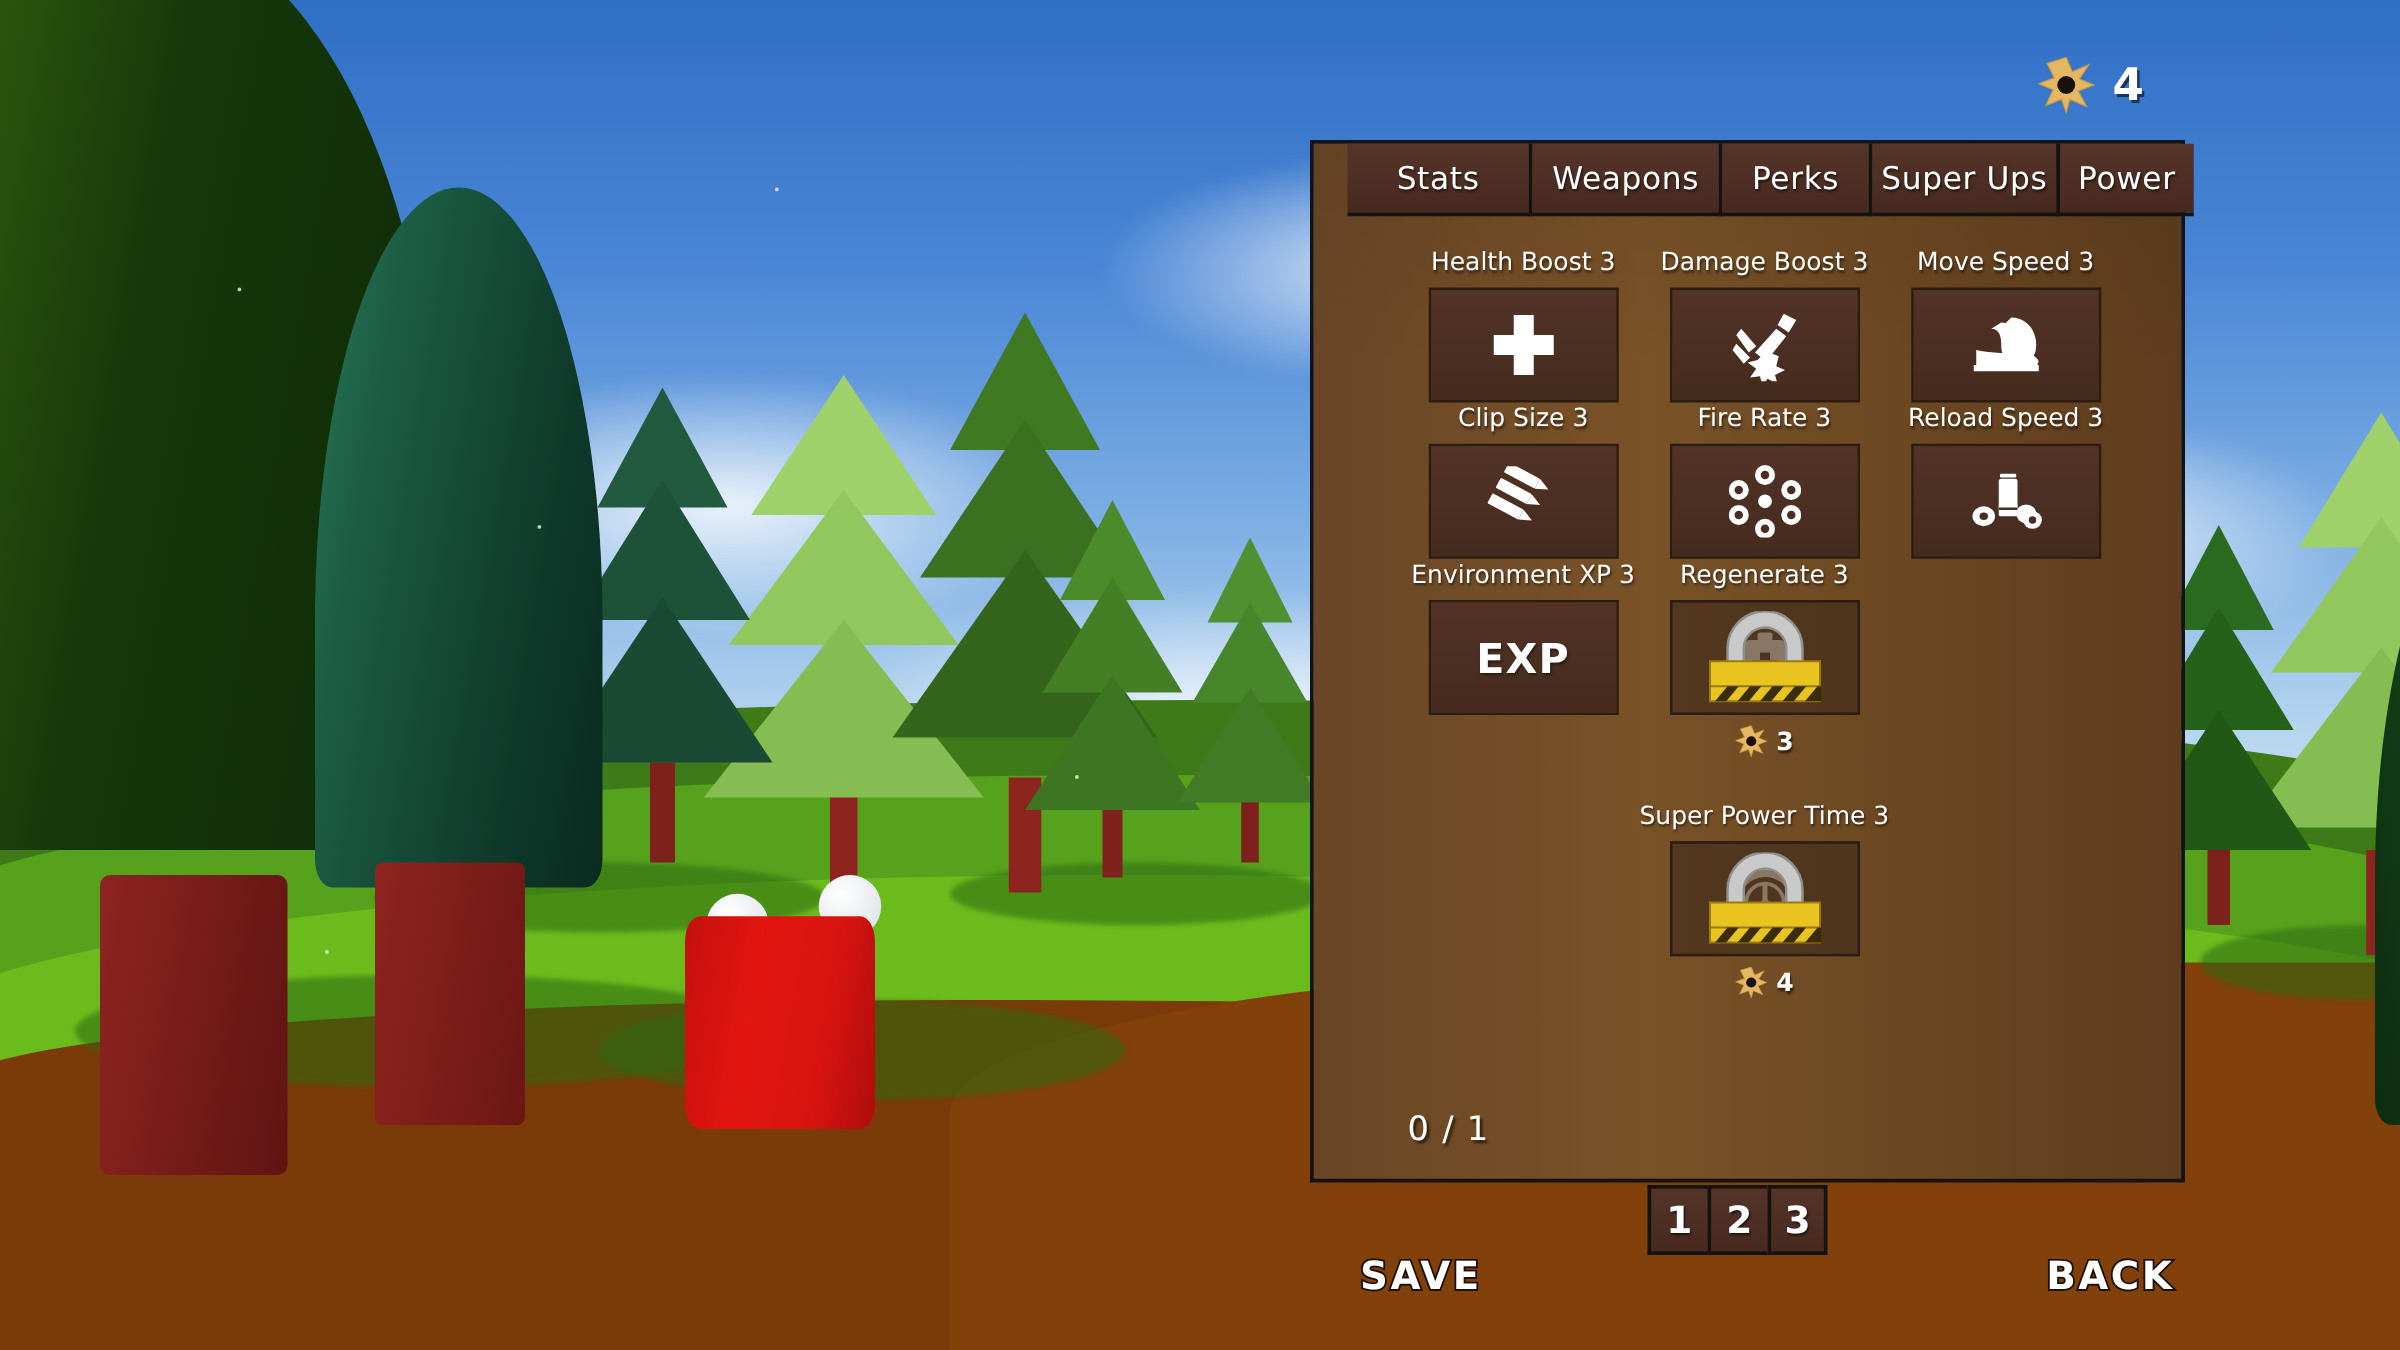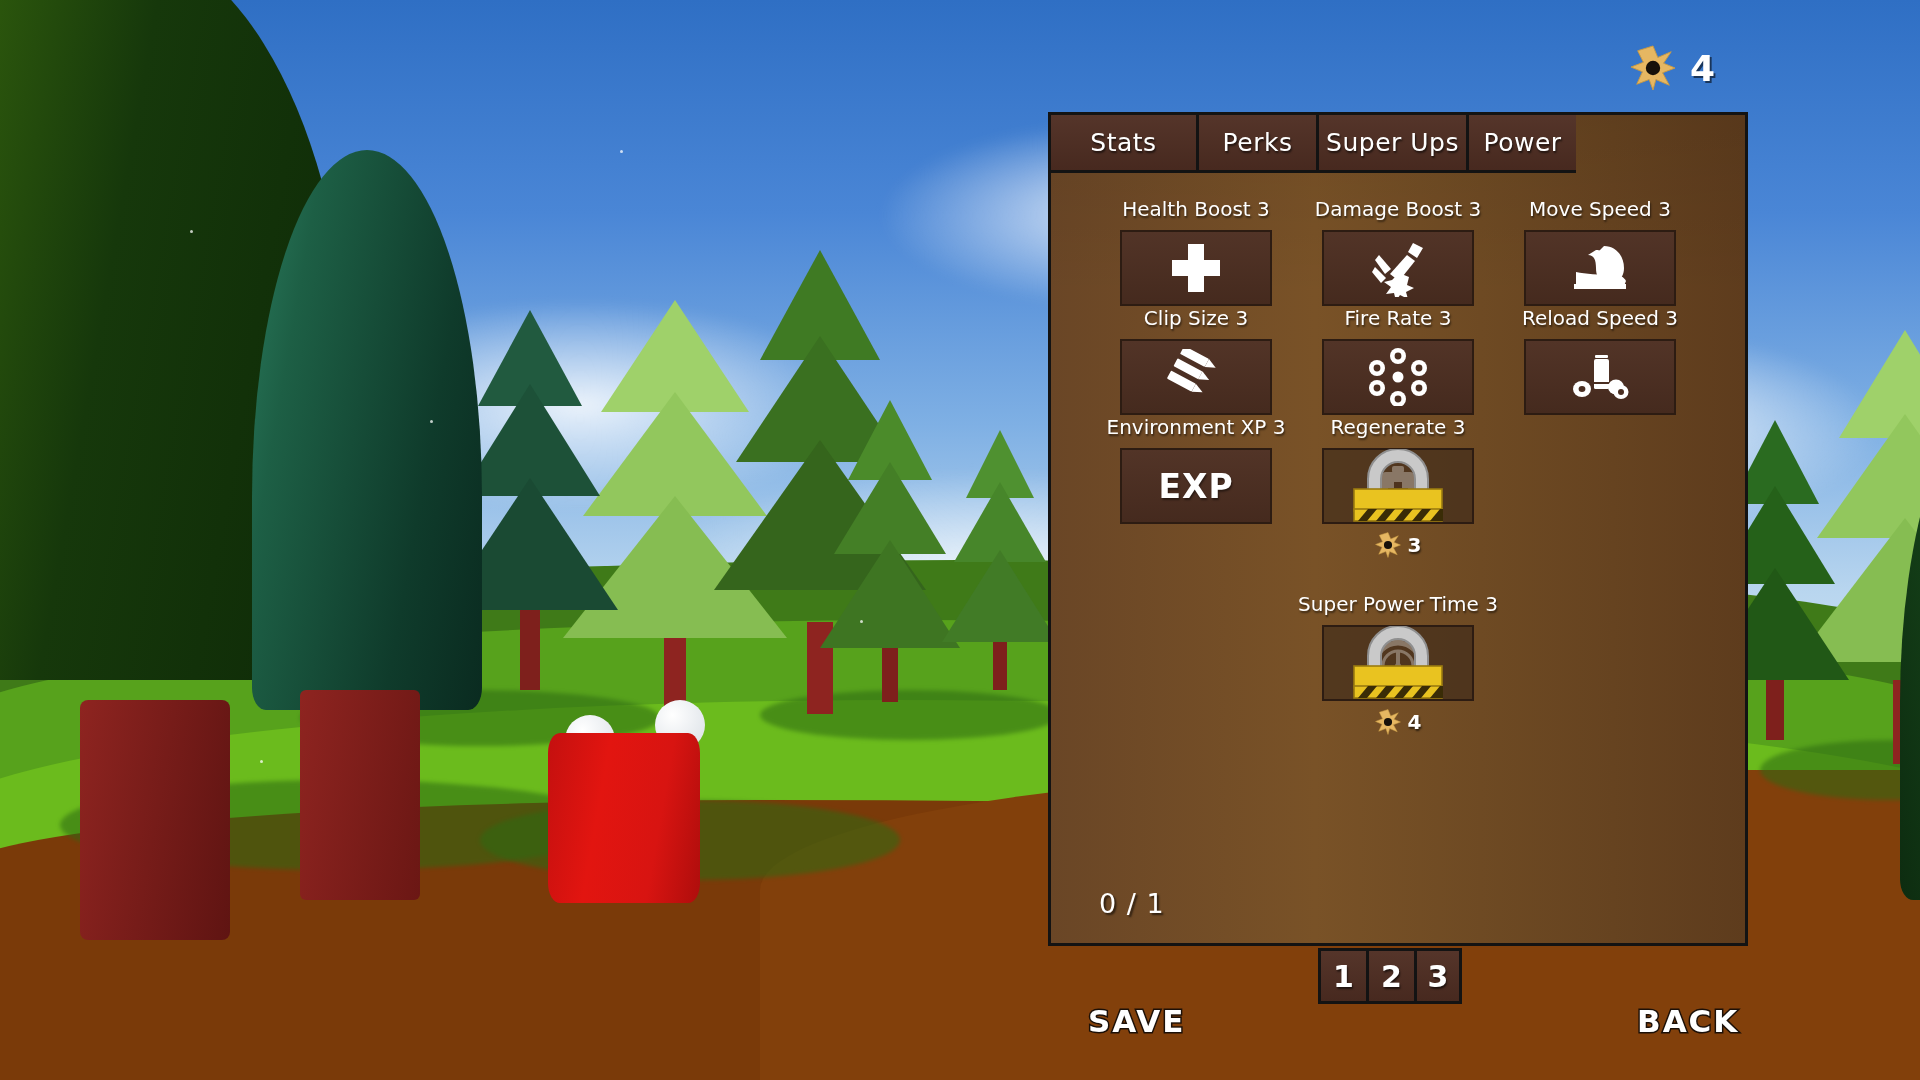--- a/index.html
+++ b/index.html
@@ -94,21 +94,21 @@
     letter-spacing:1px;
   }
 
   
   #panel {
     position:absolute; left:1048px; top:112px; width:700px; height:834px;
     border:3px solid #131313; z-index:20;
     background:
       linear-gradient(180deg, rgba(0,0,0,.07), rgba(0,0,0,0) 22%),
       linear-gradient(90deg,#6a4626 0%, #795227 38%, #6e4a23 62%, #5e3c1d 100%);
-    display:flex; flex-direction:column;
+    display:flex; flex-direction:column;padding-left:27px;
   }
   #tabbar { display:flex; height:58px; flex:0 0 58px; }
   .tab {
     flex:0 0 auto; display:flex; align-items:center; justify-content:center;
     background:linear-gradient(180deg,#55352a,#47291f);
     border-right:3px solid #131313; border-bottom:3px solid #131313;
     color:#ffffff; font-size:25px; letter-spacing:.5px;
     font-family:"DejaVu Sans", sans-serif;
     text-shadow:1px 2px 2px rgba(0,0,0,.6);
     cursor:pointer;
@@ -123,21 +123,21 @@
     display:grid; grid-template-columns:repeat(3,1fr);
     padding:8px 44px 0 44px;
   }
   .cell { display:flex; flex-direction:column; align-items:center; }
   .cell-label {
     color:#fff; font-size:20px; margin-bottom:9px; white-space:nowrap;
     text-shadow:1px 2px 2px rgba(0,0,0,.55);
     font-family:"DejaVu Sans", sans-serif;
   }
   .cell-box {
-    width:152px; height:76px; border:2px solid #2d1c12;
+    width:152px; height:92px; border:2px solid #2d1c12;
     background:linear-gradient(180deg,#523427,#452a1e);
     display:flex; align-items:center; justify-content:center;
     cursor:pointer; position:relative;
   }
   .cell-box.locked { background:rgba(60,40,26,.62); }
   .cost {
     display:flex; align-items:center; gap:7px; margin-top:8px;
   }
   .cost .star-burst { width:26px; height:26px; }
   .cost .n {
@@ -296,20 +296,21 @@
       <circle cx="24" cy="24" r="7.5" fill="#17110a"></circle>
     </svg>
   </span>
   <span class="amount">4</span>
 </div>
 
 <div id="panel">
 
   <div id="tabbar">
     <div class="tab t0">Stats</div>
+    <div class="tab t1">Weapons</div>
     <div class="tab t2">Perks</div>
     <div class="tab t3">Super Ups</div>
     <div class="tab t4">Power</div>
   </div>
 
   <div id="panel-body">
 
     <div class="grid">
 
       <div class="cell">

